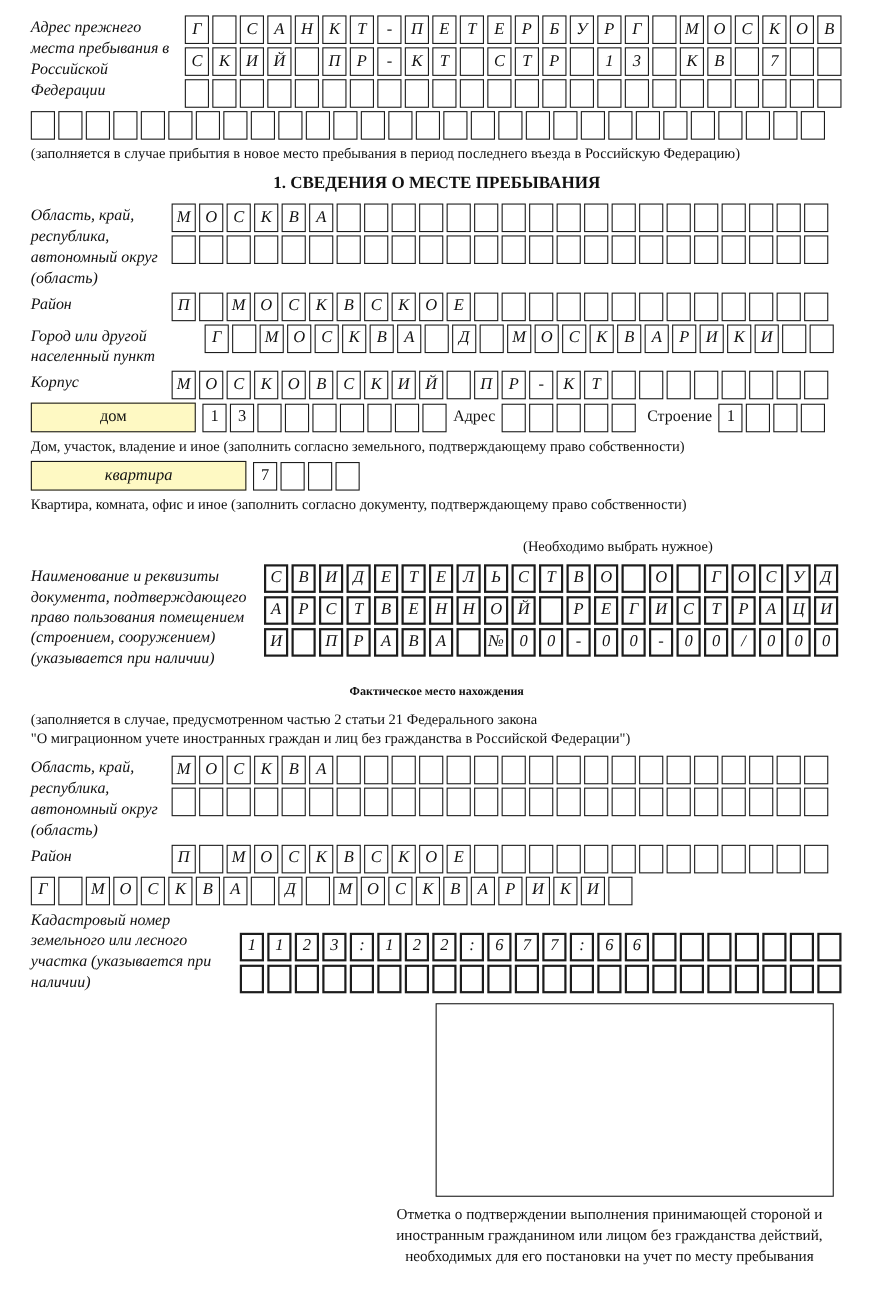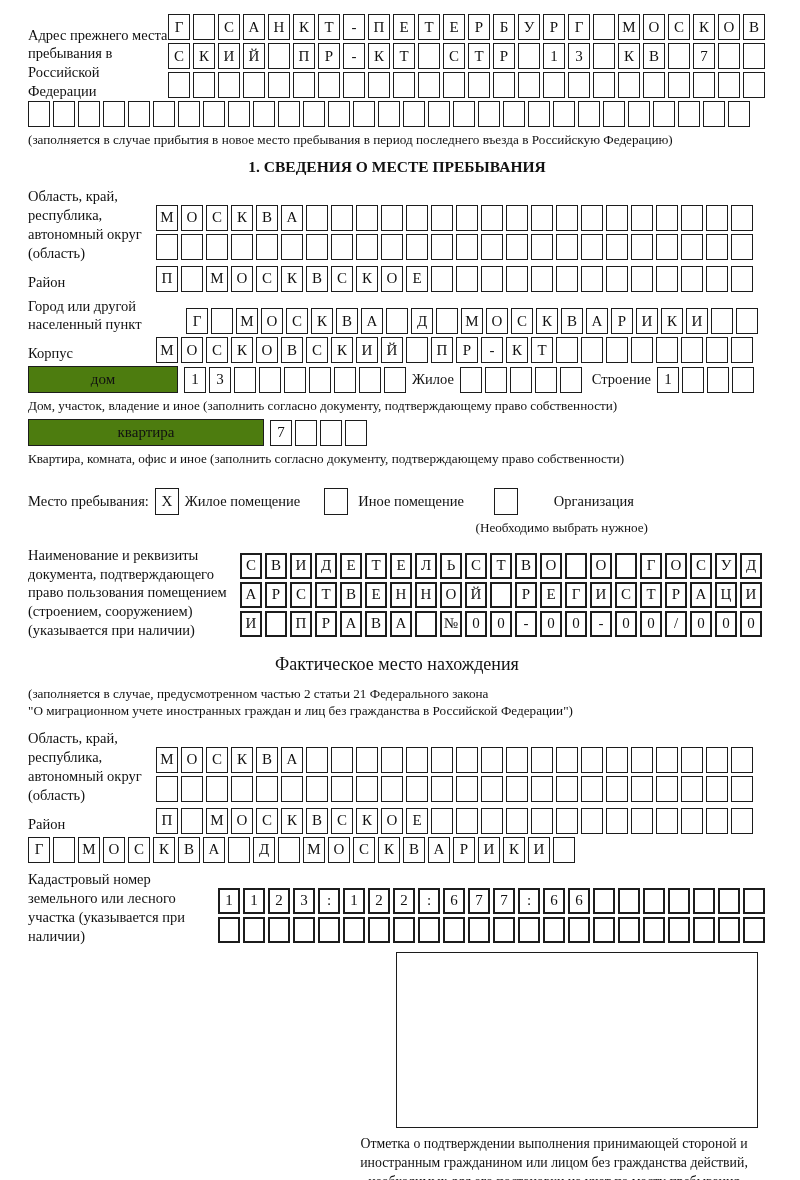--- a/index.html
+++ b/index.html
@@ -5,32 +5,32 @@
   html,body{margin:0;padding:0;background:#fff;}
   body{width:800px;min-height:1180px;font-family:"Liberation Serif","DejaVu Serif",serif;color:#111;overflow:hidden;}
   .page{box-sizing:border-box;width:800px;min-height:1180px;padding:14px 34px 10px 28px;background:#fff;}
   .back-label{text-align:right;font-size:15px;margin-bottom:20px;}
   
   .cells{display:flex;gap:3px;flex-wrap:nowrap;}
   .cell{box-sizing:border-box;flex:0 0 auto;width:22px;height:26px;border:1.5px solid #1c1c1c;display:inline-flex;align-items:center;justify-content:center;font-size:15px;line-height:1;background:#fff;}
   .thick .cell{border-width:2px;}
   .rows>.cells{margin-bottom:3px;}
   
-  .form-row{display:flex;align-items:flex-end;margin-bottom:3px;}
+  .form-row{display:flex;align-items:flex-start;margin-bottom:3px;font-style:italic;}
   .form-label{font-size:14.5px;line-height:1.3;padding-top:2px;flex:0 0 auto;}
   .w140{width:140px;}
   .w128{width:128px;}
   .w158{width:158px;}
   .w212{width:212px;}
   .w190{width:190px;}
   .note{font-size:13.2px;line-height:1.3;}
   .center{}
   .section-title{text-align:center;font-weight:bold;font-size:15.5px;margin:10px 0 9px;}
-  .sub-title{text-align:center;font-weight:normal;font-size:18px;margin:14px 0 10px;}
-  .wide-box{box-sizing:border-box;height:27px;border:1.6px solid #1c1c1c;display:flex;align-items:center;justify-content:center;font-size:15px;flex:0 0 auto;background:#4d7c0f;}
+  .sub-title{text-align:center;font-weight:bold;font-size:11px;margin:14px 0 10px;}
+  .wide-box{box-sizing:border-box;height:27px;border:1.6px solid #1c1c1c;display:flex;align-items:center;justify-content:center;font-size:15px;flex:0 0 auto;background:#fef9c3;}
   .inline-row{display:flex;align-items:center;flex-wrap:nowrap;margin-bottom:4px;}
   .inline-label{font-size:14.5px;flex:0 0 auto;}
   .gap6{margin-left:6px;}
   .gap10{margin-left:10px;}
   .checkbox{box-sizing:border-box;width:24px;height:27px;border:1.6px solid #1c1c1c;display:inline-flex;align-items:center;justify-content:center;font-size:15px;flex:0 0 auto;background:#fff;}
   .stamp-box{box-sizing:border-box;width:362px;height:176px;border:1.7px solid #1c1c1c;margin-left:368px;margin-top:6px;background:#fff;}
   .stamp-note{width:452px;margin-left:300px;margin-top:6px;text-align:center;font-size:13.8px;line-height:1.38;}
   .mb0{margin-bottom:0;}
 </style>
 </head>
@@ -312,64 +312,49 @@
         <span class="cell">1</span>
         <span class="cell">3</span>
         <span class="cell"></span>
         <span class="cell"></span>
         <span class="cell"></span>
         <span class="cell"></span>
         <span class="cell"></span>
         <span class="cell"></span>
         <span class="cell"></span>
       </div>
-    <div class="inline-label gap6">Жилое</div>
+    <div class="inline-label gap6">Адрес</div>
     <div class="cells gap6">
         <span class="cell"></span>
         <span class="cell"></span>
         <span class="cell"></span>
         <span class="cell"></span>
         <span class="cell"></span>
       </div>
     <div class="inline-label gap10">Строение</div>
     <div class="cells gap6">
         <span class="cell">1</span>
         <span class="cell"></span>
         <span class="cell"></span>
         <span class="cell"></span>
       </div>
   </div>
-  <div class="note" style="margin-bottom:5px;">Дом, участок, владение и иное (заполнить согласно документу, подтверждающему право собственности)</div>
+  <div class="note" style="margin-bottom:5px;">Дом, участок, владение и иное (заполнить согласно земельного, подтверждающему право собственности)</div>
 
   <div class="inline-row">
-    <div class="wide-box" style="width:236px;">квартира</div>
+    <div class="wide-box" style="width:196px;font-style:italic;">квартира</div>
     <div class="cells gap6">
         <span class="cell">7</span>
         <span class="cell"></span>
         <span class="cell"></span>
         <span class="cell"></span>
       </div>
   </div>
   <div class="note" style="margin-bottom:20px;">Квартира, комната, офис и иное (заполнить согласно документу, подтверждающему право собственности)</div>
 
-  <div class="inline-row">
-    <div class="inline-label">Место пребывания:</div>
-    <div class="checkbox gap6">
-        <span>X</span>
-      </div>
-    <div class="inline-label gap6">Жилое помещение</div>
-    <div class="checkbox" style="margin-left:24px;">
-        <span></span>
-      </div>
-    <div class="inline-label gap10">Иное помещение</div>
-    <div class="checkbox" style="margin-left:30px;">
-        <span></span>
-      </div>
-    <div class="inline-label" style="margin-left:36px;">Организация</div>
-  </div>
   <div class="note" style="width:620px;text-align:right;margin-bottom:8px;">(Необходимо выбрать нужное)</div>
 
   <div class="form-row">
     <div class="form-label w212">Наименование и реквизиты документа, подтверждающего право пользования помещением (строением, сооружением) (указывается при наличии)</div>
     <div class="rows">
       <div class="cells thick">
           <span class="cell">С</span>
           <span class="cell">В</span>
           <span class="cell">И</span>
           <span class="cell">Д</span>

